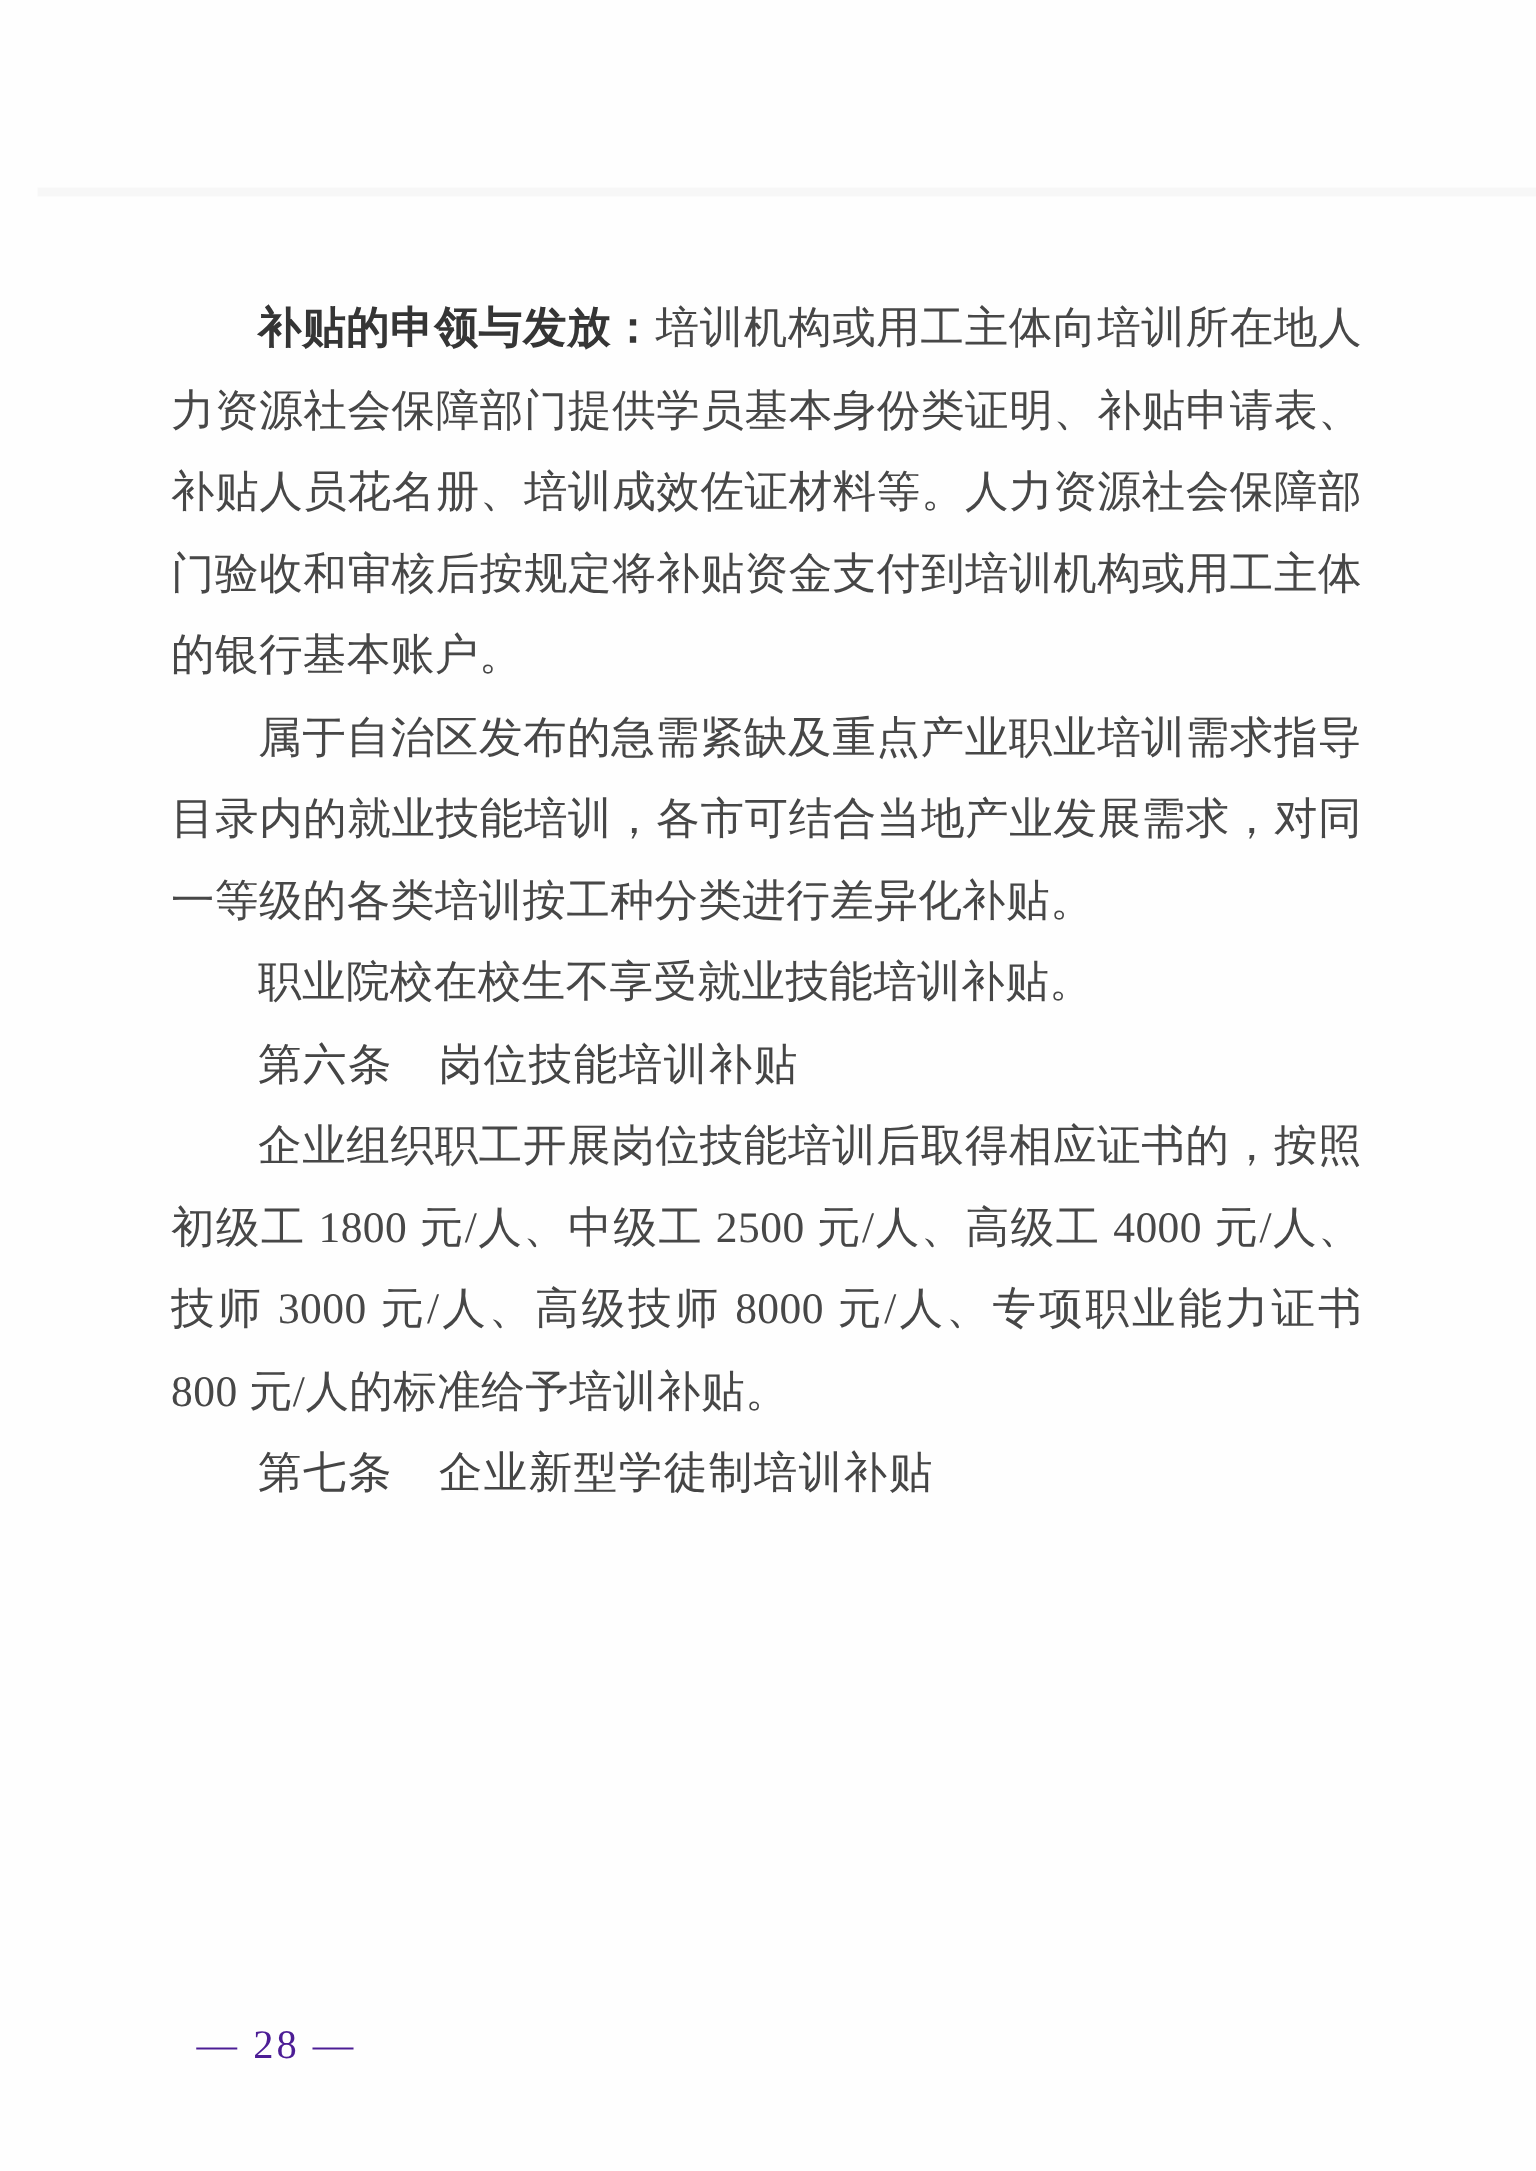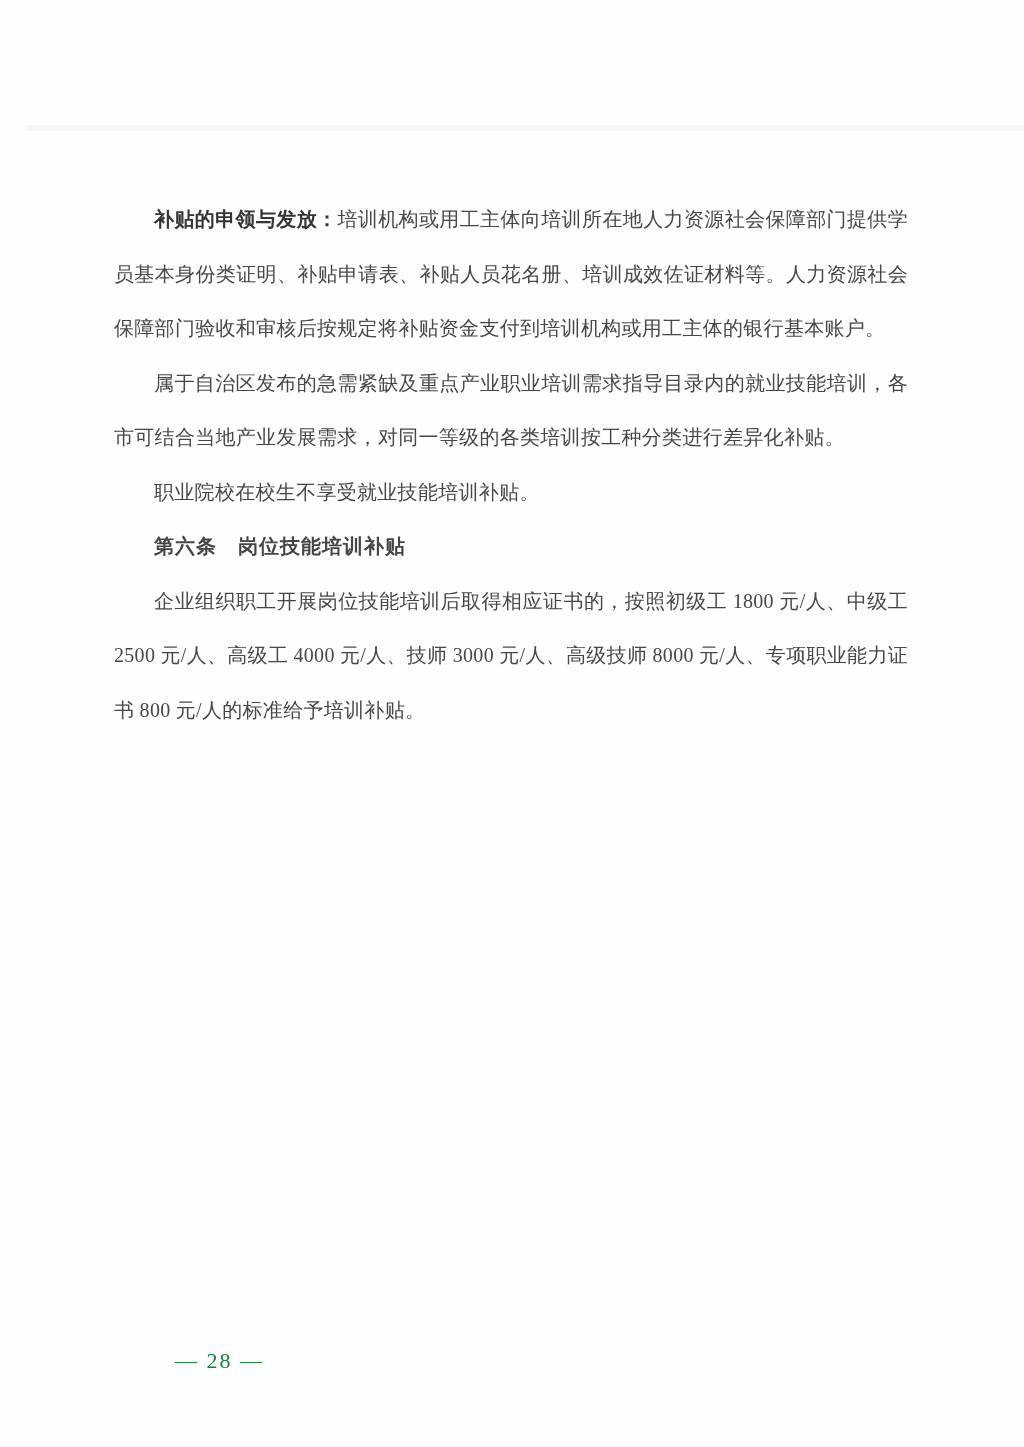--- a/index.html
+++ b/index.html
@@ -21,69 +21,69 @@
     width: 999px;
     height: 6px;
     background: #f7f7f7;
   }
   .doc-body {
     position: absolute;
     left: 114px;
     top: 192px;
     width: 794px;
     color: #474747;
-    font-size: 20px;
+    font-size: 29px;
     line-height: 54.5px;
     text-align: justify;
   }
   .para {
     margin: 0;
     text-indent: 2em;
     letter-spacing: 0.3px;
   }
   .para .lead {
     font-weight: bold;
     color: #353535;
   }
   .heading {
     margin: 0;
     text-indent: 2em;
     font-family: "Liberation Sans", "DejaVu Sans", sans-serif;
-    font-weight: bold;
+    font-weight: normal;
     color: #454545;
     letter-spacing: 1px;
   }
   .heading .h-num {
     margin-right: 1.05em;
   }
   .page-number {
     position: absolute;
     left: 131px;
     top: 1348px;
-    font-size: 22px;
-    color: #15803d;
+    font-size: 27px;
+    color: #4c1d95;
     letter-spacing: 2px;
     font-family: "Liberation Serif", "DejaVu Serif", serif;
-    margin-left: 44px;
   }
 </style>
 </head>
 <body>
 
 <div class="scan-band"></div>
 
 <div class="doc-body">
 
   <p class="para"><span class="lead">补贴的申领与发放：</span><span>培训机构或用工主体向培训所在地人力资源社会保障部门提供学员基本身份类证明、补贴申请表、补贴人员花名册、培训成效佐证材料等。人力资源社会保障部门验收和审核后按规定将补贴资金支付到培训机构或用工主体的银行基本账户。</span></p>
 
   <p class="para"><span>属于自治区发布的急需紧缺及重点产业职业培训需求指导目录内的就业技能培训，各市可结合当地产业发展需求，对同一等级的各类培训按工种分类进行差异化补贴。</span></p>
 
   <p class="para"><span>职业院校在校生不享受就业技能培训补贴。</span></p>
 
   <p class="heading"><span class="h-num">第六条</span><span class="h-title">岗位技能培训补贴</span></p>
 
   <p class="para"><span>企业组织职工开展岗位技能培训后取得相应证书的，按照初级工 1800 元/人、中级工 2500 元/人、高级工 4000 元/人、技师 3000 元/人、高级技师 8000 元/人、专项职业能力证书 800 元/人的标准给予培训补贴。</span></p>
 
 
+  <p class="heading"><span class="h-num">第七条</span><span class="h-title">企业新型学徒制培训补贴</span></p>
 
 </div>
 
 <div class="page-number">— 28 —</div>
 
 </body></html>

